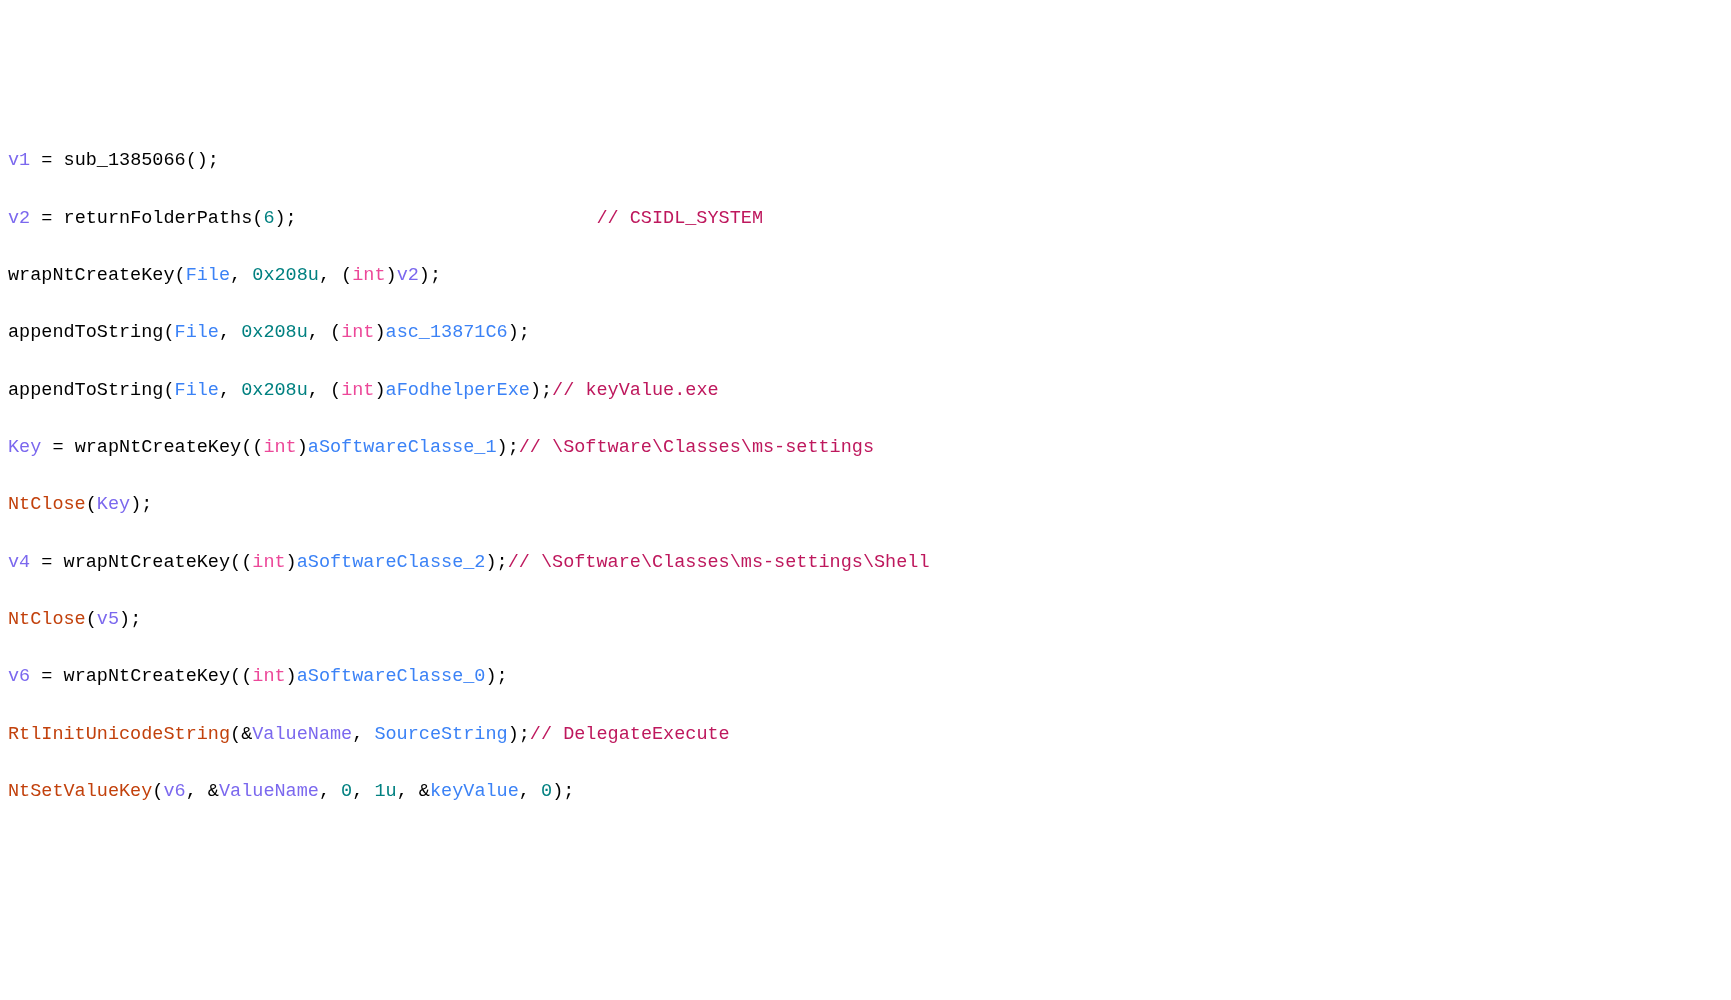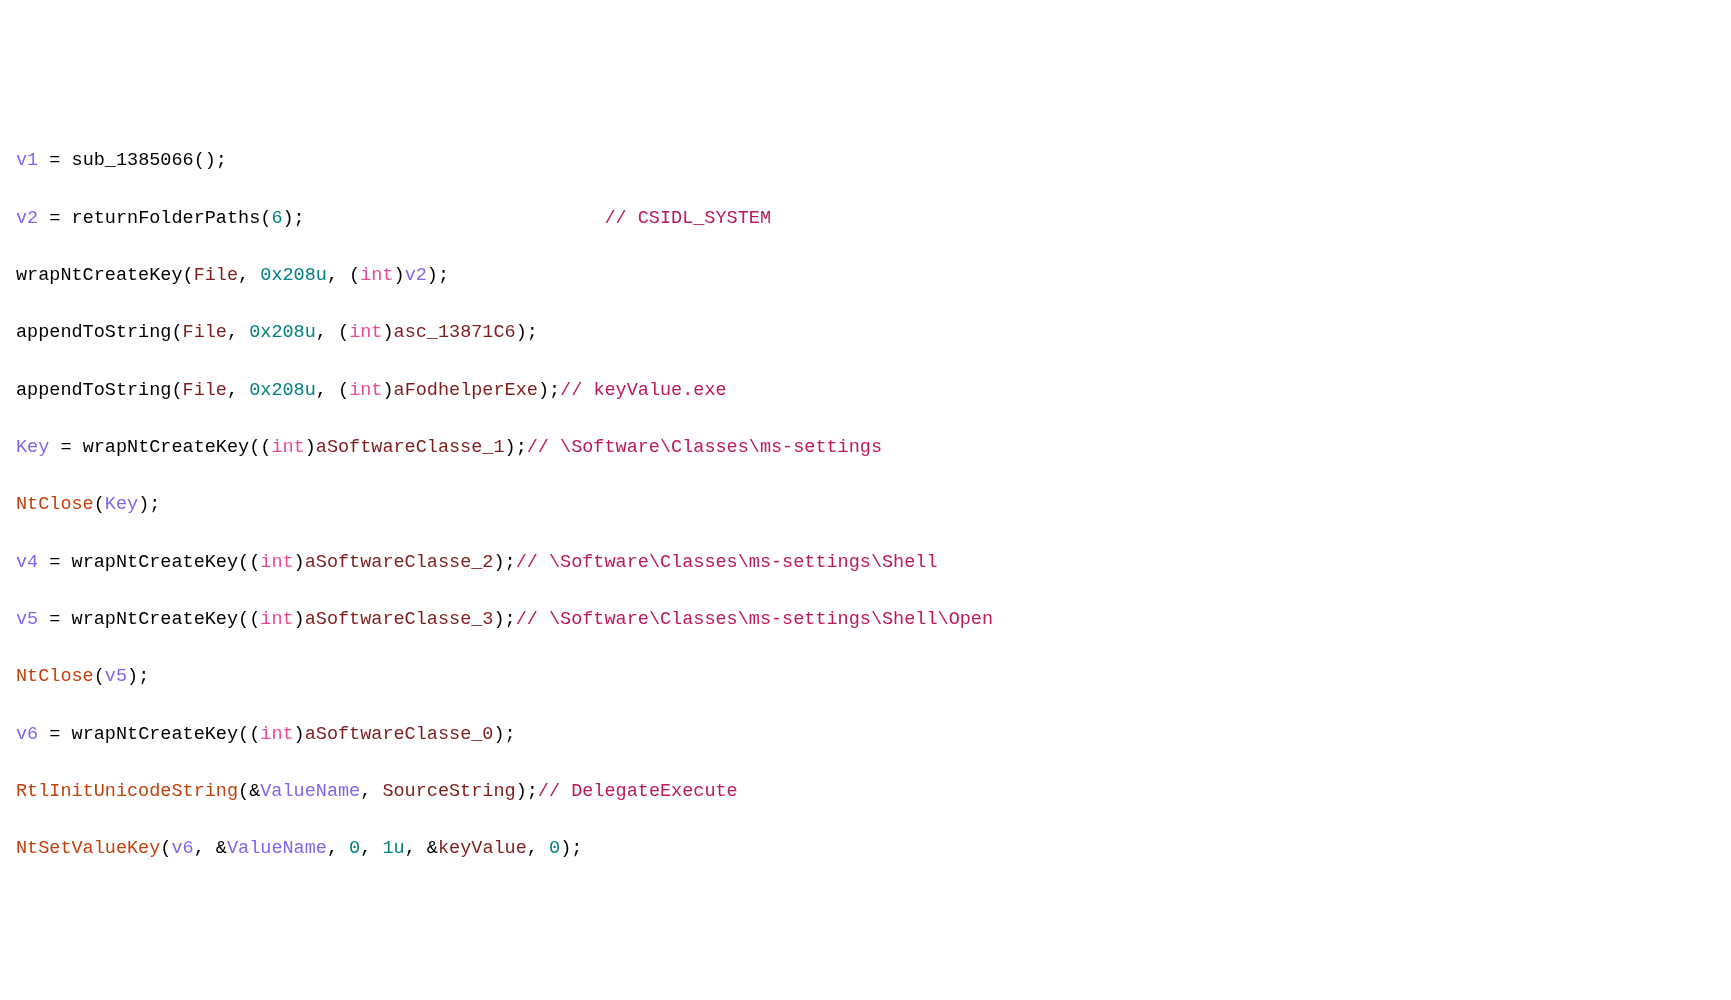--- a/index.html
+++ b/index.html
@@ -7,48 +7,46 @@
     padding: 4px 8px;
     background: #ffffff;
     font-family: Consolas, 'Courier New', monospace;
     font-size: 18.5px;
     line-height: 1.55;
     white-space: pre;
     color: #000000;
   }
   .code-line {
     display: block;
-    margin-left: 8px;
   }
   
   .t-var    { color: #7b68ee; }  
   .t-func   { color: #000000; }  
   .t-call   { color: #c2410c; }  
   .t-type   { color: #ec4899; }  
   .t-num    { color: #008080; }  
   .t-comm   { color: #be185d; }  
   .t-op     { color: #000000; }
   .t-paren  { color: #000000; }
-  .t-glob   { color: #7f1d1d; }
+  .t-glob   { color: #3b82f6; }
 </style>
 </head>
 <body>
 
 
 
 <div>
 <span class="code-line"><span class="t-var">v1</span><span class="t-op"> = </span><span class="t-func">sub_1385066</span><span class="t-paren">();</span></span>
 <span class="code-line"><span class="t-var">v2</span><span class="t-op"> = </span><span class="t-func">returnFolderPaths</span><span class="t-paren">(</span><span class="t-num">6</span><span class="t-paren">);</span><span>                           </span><span class="t-comm">// CSIDL_SYSTEM</span></span>
 <span class="code-line"><span class="t-func">wrapNtCreateKey</span><span class="t-paren">(</span><span class="t-glob">File</span><span class="t-op">, </span><span class="t-num">0x208u</span><span class="t-op">, (</span><span class="t-type">int</span><span class="t-op">)</span><span class="t-var">v2</span><span class="t-paren">);</span></span>
 <span class="code-line"><span class="t-func">appendToString</span><span class="t-paren">(</span><span class="t-glob">File</span><span class="t-op">, </span><span class="t-num">0x208u</span><span class="t-op">, (</span><span class="t-type">int</span><span class="t-op">)</span><span class="t-glob">asc_13871C6</span><span class="t-paren">);</span></span>
 <span class="code-line"><span class="t-func">appendToString</span><span class="t-paren">(</span><span class="t-glob">File</span><span class="t-op">, </span><span class="t-num">0x208u</span><span class="t-op">, (</span><span class="t-type">int</span><span class="t-op">)</span><span class="t-glob">aFodhelperExe</span><span class="t-paren">);</span><span class="t-comm">// keyValue.exe</span></span>
 <span class="code-line"><span class="t-var">Key</span><span class="t-op"> = </span><span class="t-func">wrapNtCreateKey</span><span class="t-paren">((</span><span class="t-type">int</span><span class="t-op">)</span><span class="t-glob">aSoftwareClasse_1</span><span class="t-paren">);</span><span class="t-comm">// \Software\Classes\ms-settings</span></span>
 <span class="code-line"><span class="t-call">NtClose</span><span class="t-paren">(</span><span class="t-var">Key</span><span class="t-paren">);</span></span>
 <span class="code-line"><span class="t-var">v4</span><span class="t-op"> = </span><span class="t-func">wrapNtCreateKey</span><span class="t-paren">((</span><span class="t-type">int</span><span class="t-op">)</span><span class="t-glob">aSoftwareClasse_2</span><span class="t-paren">);</span><span class="t-comm">// \Software\Classes\ms-settings\Shell</span></span>
-<span class="code-line"><span class="t-var">v5</span><span class="t-op"> = </span><span class="t-func">wrapNtCreateKey</span><span class="t-paren">((</span><span class="t-type">int</span><span class="t-op">)</span><span class="t-glob">aSoftwareClasse_3</span><span class="t-paren">);</span><span class="t-comm">// \Software\Classes\ms-settings\Shell\Open</span></span>
 <span class="code-line"><span class="t-call">NtClose</span><span class="t-paren">(</span><span class="t-var">v5</span><span class="t-paren">);</span></span>
 <span class="code-line"><span class="t-var">v6</span><span class="t-op"> = </span><span class="t-func">wrapNtCreateKey</span><span class="t-paren">((</span><span class="t-type">int</span><span class="t-op">)</span><span class="t-glob">aSoftwareClasse_0</span><span class="t-paren">);</span></span>
 <span class="code-line"><span class="t-call">RtlInitUnicodeString</span><span class="t-paren">(&amp;</span><span class="t-var">ValueName</span><span class="t-op">, </span><span class="t-glob">SourceString</span><span class="t-paren">);</span><span class="t-comm">// DelegateExecute</span></span>
 <span class="code-line"><span class="t-call">NtSetValueKey</span><span class="t-paren">(</span><span class="t-var">v6</span><span class="t-op">, &amp;</span><span class="t-var">ValueName</span><span class="t-op">, </span><span class="t-num">0</span><span class="t-op">, </span><span class="t-num">1u</span><span class="t-op">, &amp;</span><span class="t-glob">keyValue</span><span class="t-op">, </span><span class="t-num">0</span><span class="t-paren">);</span></span>
 
 
 
 
 
 

